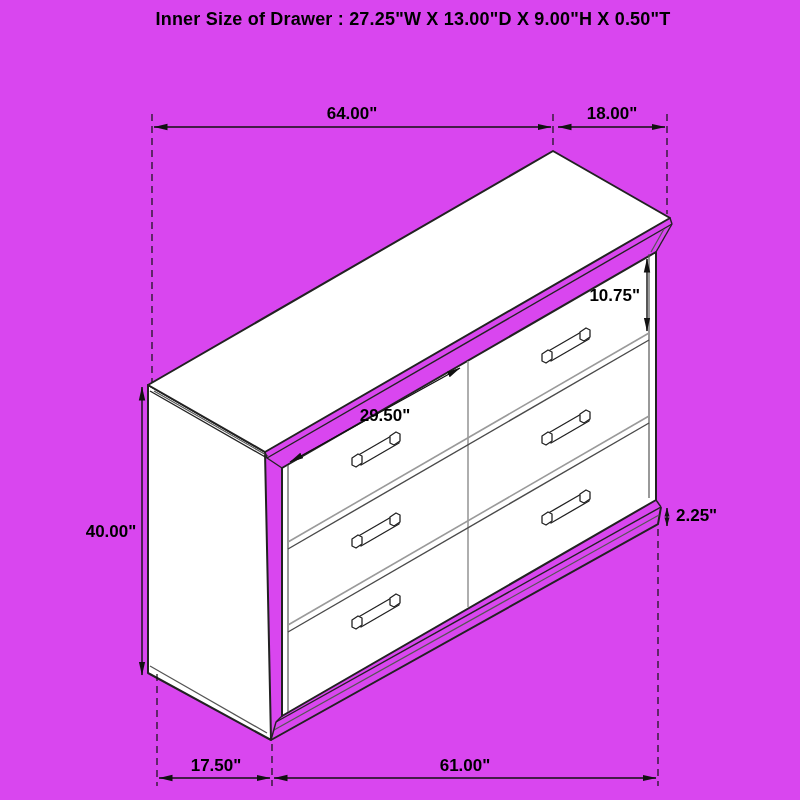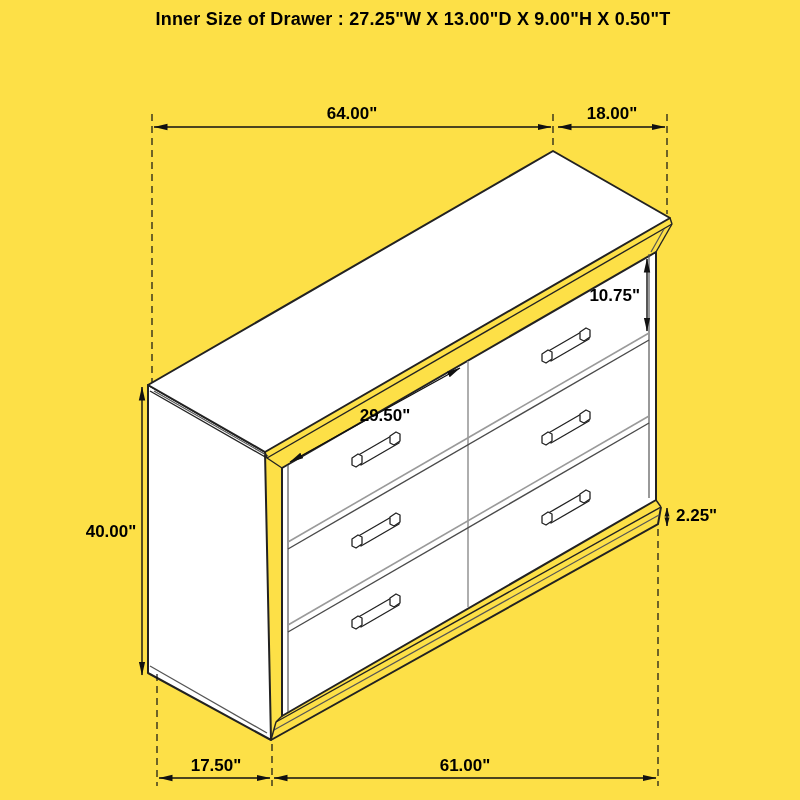--- a/index.html
+++ b/index.html
@@ -1,16 +1,16 @@
 <!DOCTYPE html>
 <html><head>
 <meta charset="utf-8">
 <style>
   html,body{margin:0;padding:0;background:#fff;}
-  .page{position:relative;width:800px;height:800px;background:#fde047;overflow:hidden;
+  .page{position:relative;width:800px;height:800px;background:#d946ef;overflow:hidden;
         font-family:"Liberation Sans",sans-serif;}
   svg{display:block;}
   text{font-family:"Liberation Sans",sans-serif;font-weight:bold;fill:#000;}
   .title-text{font-size:18px;letter-spacing:.2px;}
   .dim-text{font-size:17px;}
   .outline{fill:#ffffff;stroke:#222222;stroke-width:2;stroke-linejoin:round;}
   .edge{fill:none;stroke:#222222;stroke-width:1.4;}
   .edge-thin{fill:none;stroke:#555555;stroke-width:1.2;}
   .gline{fill:none;stroke:#9a9a9a;stroke-width:1.6;}
   .gline2{fill:none;stroke:#4a4a4a;stroke-width:1.4;}

